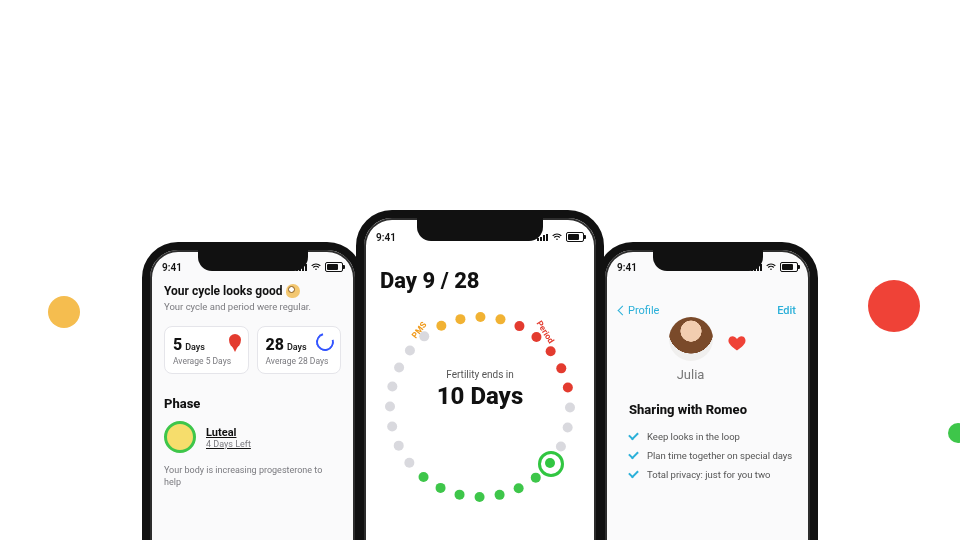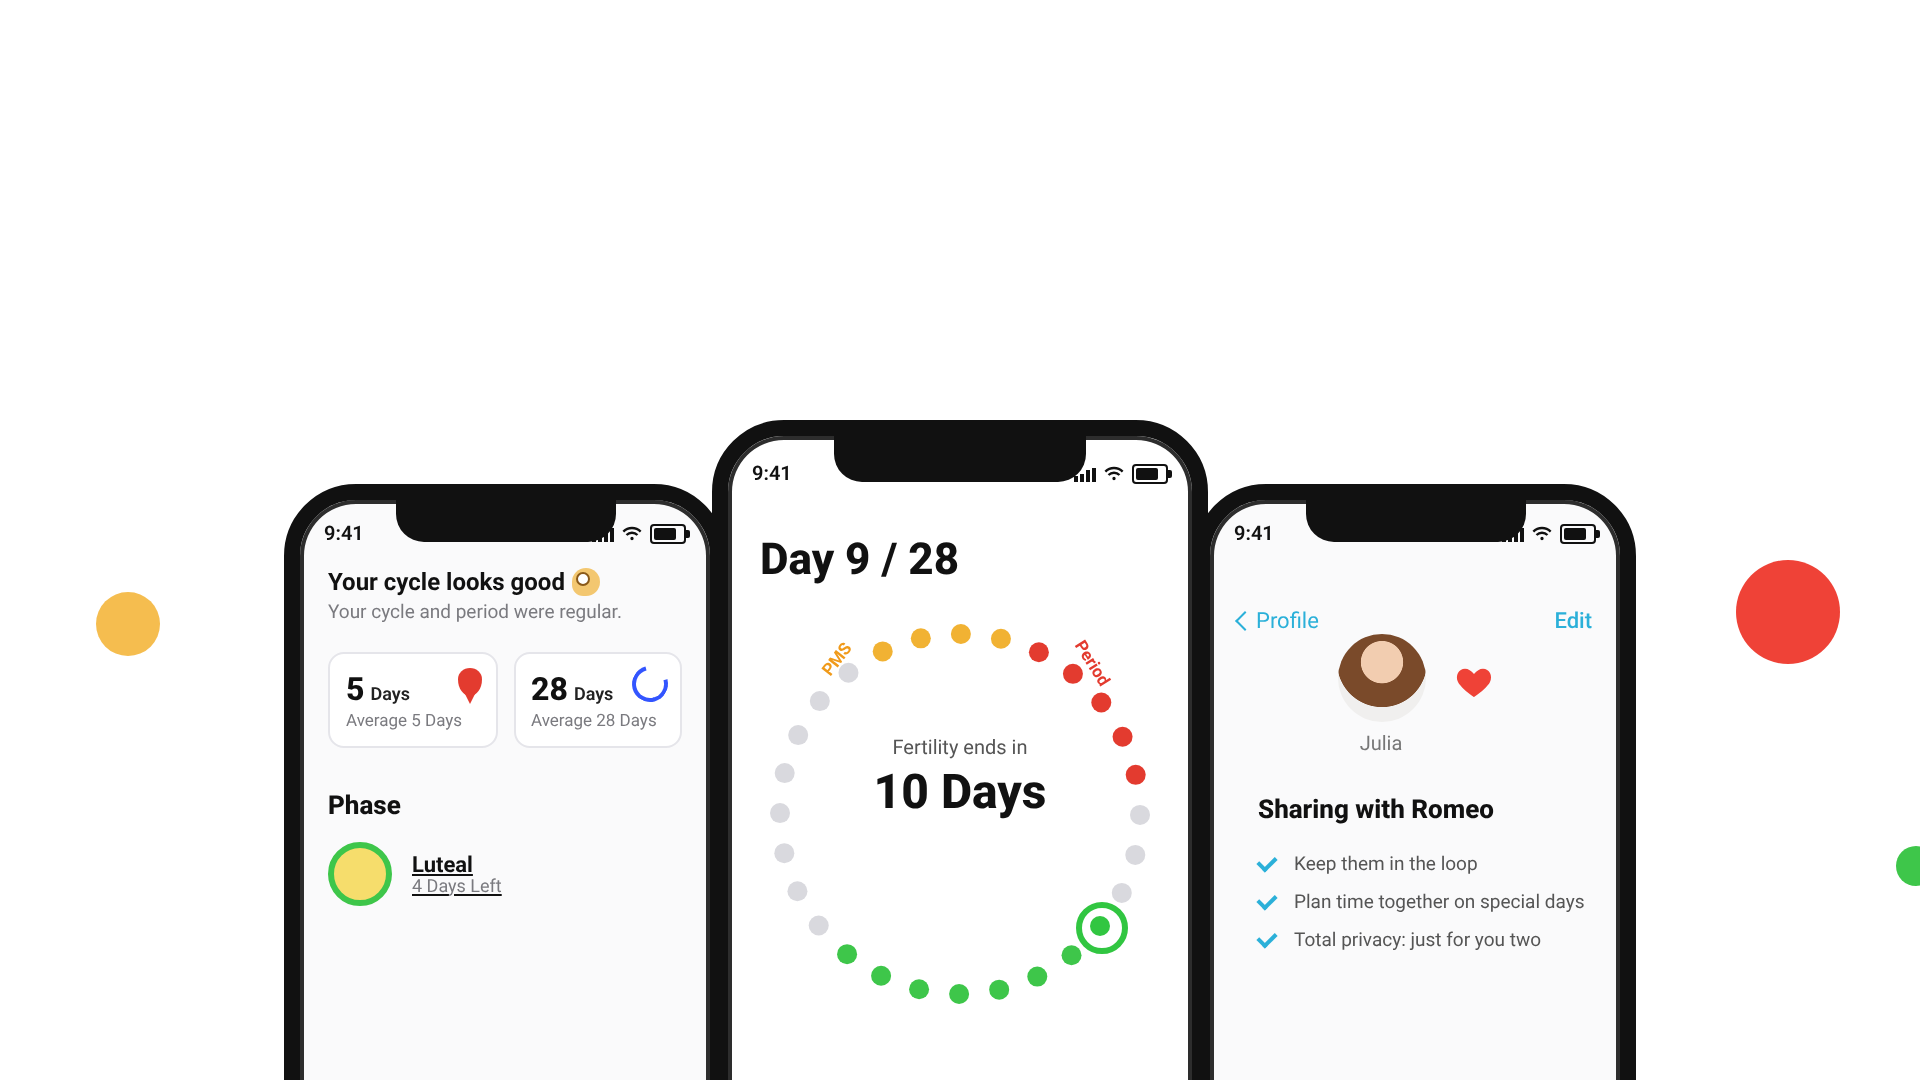--- a/index.html
+++ b/index.html
@@ -290,21 +290,21 @@
     overflow:hidden; background:#ddd;
     display:block;
   }
   .av-julia {
     background: radial-gradient(circle at 50% 32%, #f2cdb0 0 28%, #7a4a2a 29% 60%, #f0efee 61% 100%);
   }
   .av-romeo {
     background: radial-gradient(circle at 50% 34%, #e8c7a6 0 28%, #2a2420 29% 55%, #dedee2 56% 100%);
   }
   .avatar-col { text-align:center; }
-  .avatar-name { font-size:10px; color:#777; margin-top:6px; }
+  .avatar-name { font-size:13px; color:#777; margin-top:6px; }
 
   .heart-icon { width:20px;height:20px; margin-top:-14px; }
 
   .h-sharing {
     font-size:13px; font-weight:800;
     margin: 20px 0 10px 10px;
   }
   .check-list { list-style:none; padding:0 0 0 10px; margin:0; }
   .check-list li {
     font-size:9.5px; color:#555;
@@ -366,20 +366,21 @@
     </div>
 
     <div class="h-phase">Phase</div>
     <div class="phase-row">
       <span class="phase-dot"></span>
       <span>
         <div class="phase-name">Luteal</div>
         <div class="phase-left">4 Days Left</div>
       </span>
     </div>
+    <div class="phase-desc">Your body is increasing progesterone to help</div>
   </div>
 </div>
 
 <div class="phone phone-center">
   <div class="notch"></div>
   <div class="statusbar">
     <span>9:41</span>
     <div class="status-icons">
       <span class="sig-bars">
           <span></span>
@@ -470,18 +471,18 @@
         <span class="avatar av-julia"></span>
         <div class="avatar-name">Julia</div>
       </div>
       <svg class="heart-icon" viewBox="0 0 24 24">
           <path fill="#ef4237" d="M12 21s-7.2-4.6-9.6-9C.6 8.2 2.8 4 6.6 4c2.1 0 3.6 1.2 5.4 3.2C13.8 5.2 15.3 4 17.4 4c3.8 0 6 4.2 4.2 8-2.4 4.4-9.6 9-9.6 9z"></path>
         </svg>
     </div>
 
     <div class="h-sharing">Sharing with Romeo</div>
     <ul class="check-list">
-      <li>Keep them in the loop</li>
+      <li>Keep looks in the loop</li>
       <li>Plan time together on special days</li>
       <li>Total privacy: just for you two</li>
     </ul>
   </div>
 </div>
 
 </body></html>

